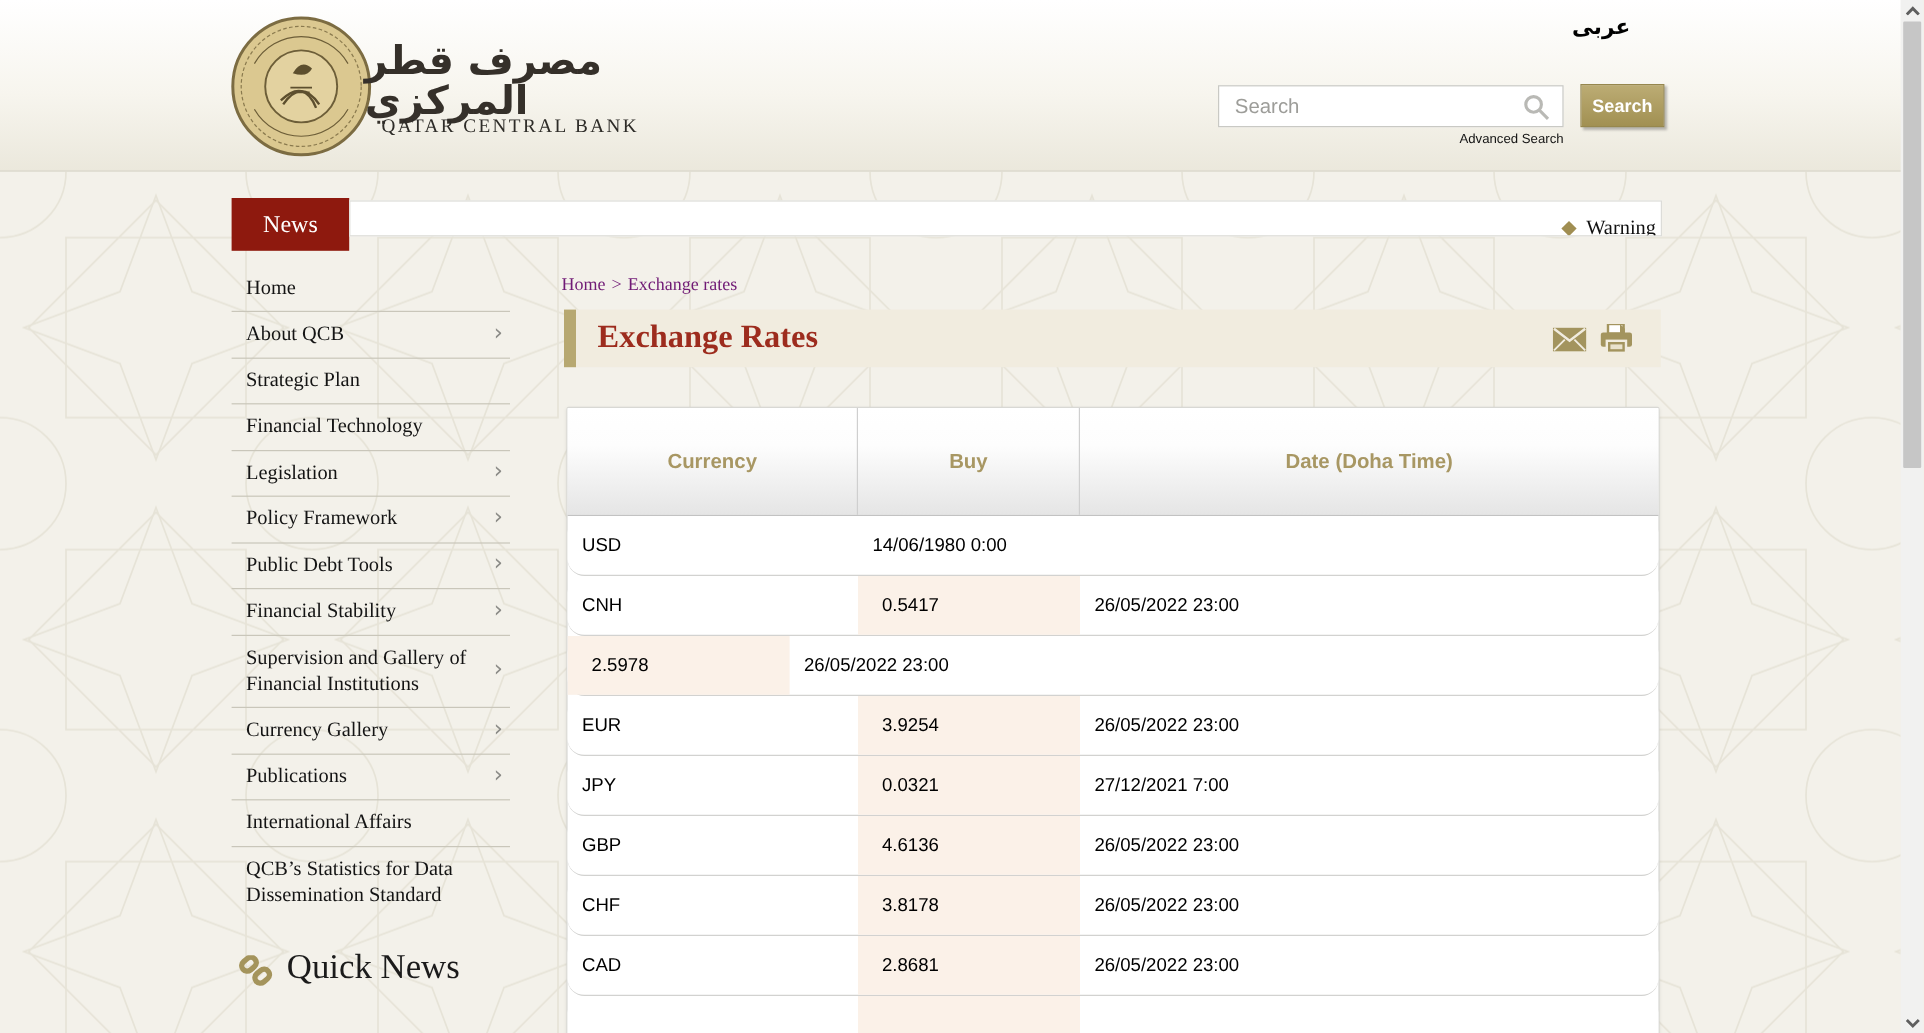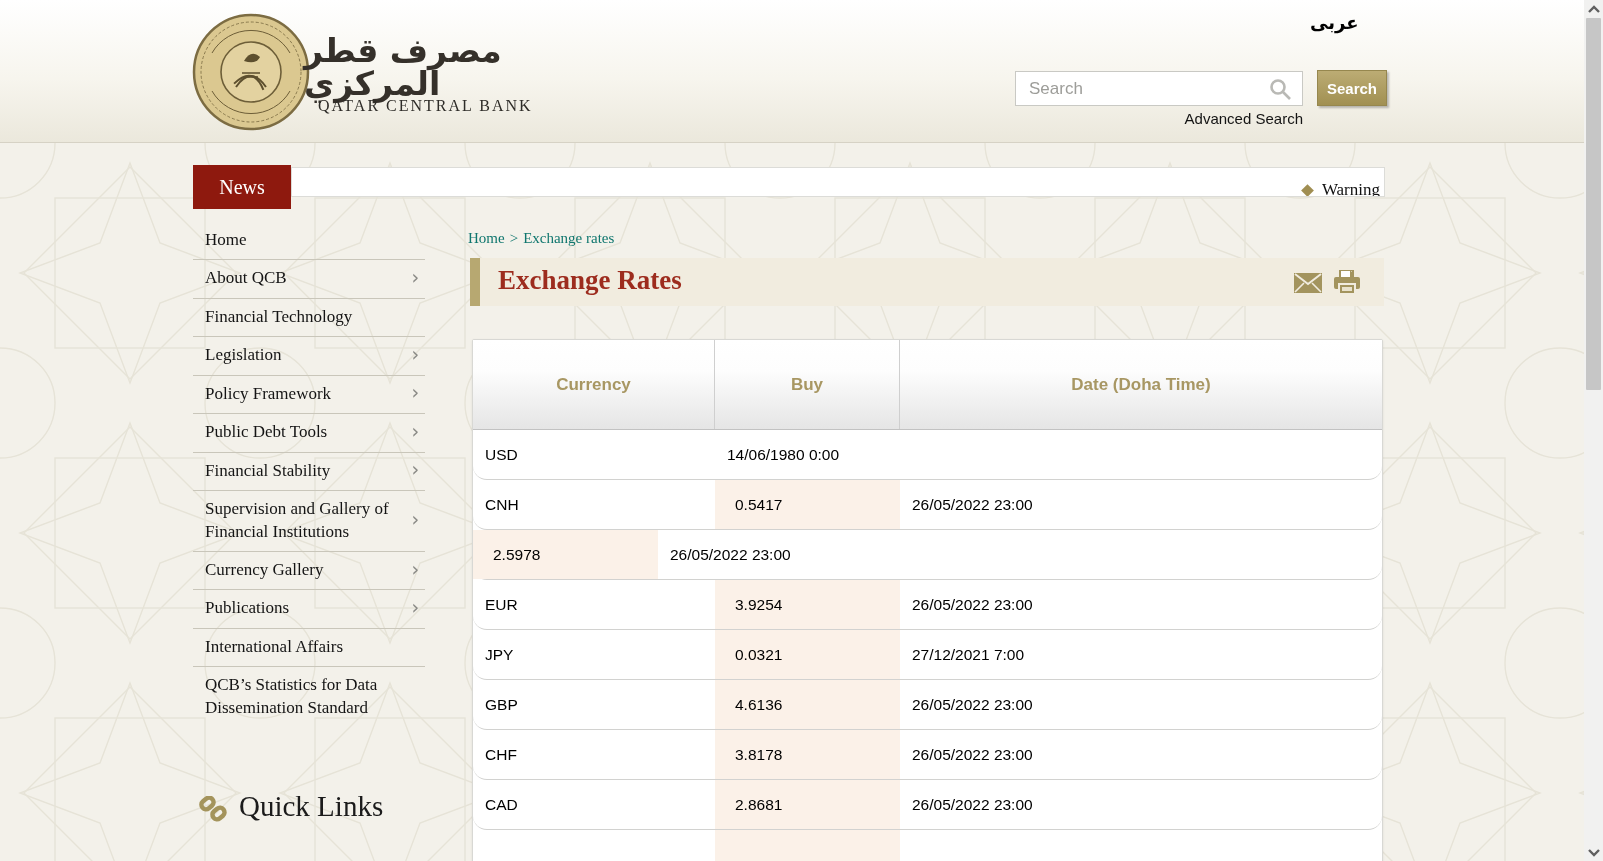--- a/index.html
+++ b/index.html
@@ -24,21 +24,21 @@
     background:#fff; border:1px solid #c9c9c4; }
   .search-input { position:absolute; left:0; top:0; width:100%; height:100%; border:0; outline:none;
     padding:0 40px 0 13px; font-size:17px; color:#444; background:transparent; font-family:"Liberation Sans", sans-serif; }
   .search-input::placeholder { color:#9d9d99; }
   .magnifier { position:absolute; right:8px; top:6px; }
   .search-btn { position:absolute; left:1317px; top:70px; width:70px; height:36px;
     background:linear-gradient(#bcac74, #a19052); border:1px solid #96874e; color:#fff;
     font-size:15px; font-weight:bold; font-family:"Liberation Sans", sans-serif;
     box-shadow:2px 2px 2px rgba(0,0,0,0.25); cursor:pointer; }
   .advanced-search { position:absolute; left:1160px; top:110px; width:143px; text-align:right;
-    font-size:15px; color:#141414; cursor:pointer; }
+    font-size:11px; color:#141414; cursor:pointer; }
 
   
   .news-label { position:absolute; left:193px; top:165px; width:98px; height:44px;
     background:#8e190e; color:#fff; font-family:"Liberation Serif", serif; font-size:20px;
     display:flex; align-items:center; justify-content:center; }
   .ticker { position:absolute; left:291px; top:167px; width:1094px; height:30px;
     background:#fff; border:1px solid #dcdcd8; overflow:hidden; }
   .ticker-item { position:absolute; right:4px; top:0; height:44px; display:flex; align-items:center;
     font-family:"Liberation Serif", serif; font-size:17px; color:#111; white-space:nowrap; }
   .diamond { display:inline-block; width:9px; height:9px; background:#a08e52;
@@ -50,21 +50,21 @@
     font-family:"Liberation Serif", serif; font-size:17px; line-height:1.32; color:#141414; cursor:pointer; }
   .sb-item:last-child { border-bottom:0; }
   .sb-chev { position:absolute; right:6px; top:50%; transform:translateY(-56%);
     color:#8b8b87; font-size:19px; font-family:"DejaVu Sans", sans-serif; }
   .quick-links { position:absolute; left:193px; top:790px; display:flex; align-items:center;
     font-family:"Liberation Serif", serif; font-size:29px; color:#1b1b1b; }
   .quick-links svg { margin:4px 10px 0 6px; }
 
   
   .breadcrumb { position:absolute; left:468px; top:230px; font-family:"Liberation Serif", serif;
-    font-size:15px; color:#0f766e; }
+    font-size:15px; color:#701a75; }
   .breadcrumb .crumb-link { cursor:pointer; }
   .breadcrumb .crumb-sep { margin:0 5px; }
   .title-bar { position:absolute; left:470px; top:258px; width:914px; height:48px; background:#f1ecdf; }
   .title-accent { position:absolute; left:0; top:0; width:10px; height:48px; background:#b7a871; }
   .page-title { position:absolute; left:28px; top:7px; font-family:"Liberation Serif", serif;
     font-size:27px; color:#9d2c1e; }
   .title-icons { position:absolute; right:22px; top:12px; display:flex; gap:10px; align-items:center; }
   .title-icons span { cursor:pointer; display:inline-flex; }
 
   
@@ -143,39 +143,40 @@
   <div class="ticker">
     <div class="ticker-item">
       <span class="diamond"></span>
       <span>Warning</span>
     </div>
   </div>
 
   <nav class="sidebar">
       <div class="sb-item"><span class="sb-label">Home</span></div>
       <div class="sb-item"><span class="sb-label">About QCB</span><span class="sb-chev">›</span></div>
+      <div class="sb-item"><span class="sb-label">Strategic Plan</span></div>
       <div class="sb-item"><span class="sb-label">Financial Technology</span></div>
       <div class="sb-item"><span class="sb-label">Legislation</span><span class="sb-chev">›</span></div>
       <div class="sb-item"><span class="sb-label">Policy Framework</span><span class="sb-chev">›</span></div>
       <div class="sb-item"><span class="sb-label">Public Debt Tools</span><span class="sb-chev">›</span></div>
       <div class="sb-item"><span class="sb-label">Financial Stability</span><span class="sb-chev">›</span></div>
       <div class="sb-item"><span class="sb-label">Supervision and Gallery of Financial Institutions</span><span class="sb-chev">›</span></div>
       <div class="sb-item"><span class="sb-label">Currency Gallery</span><span class="sb-chev">›</span></div>
       <div class="sb-item"><span class="sb-label">Publications</span><span class="sb-chev">›</span></div>
       <div class="sb-item"><span class="sb-label">International Affairs</span></div>
       <div class="sb-item"><span class="sb-label">QCB’s Statistics for Data Dissemination Standard</span></div>
     </nav>
   <div class="quick-links">
     <svg width="30" height="26" viewBox="0 0 30 26">
       <g fill="none" stroke="#a4945c" stroke-width="4.5">
         <rect x="2" y="3" width="13" height="9" rx="4.5" transform="rotate(-40 8.5 7.5)"></rect>
         <rect x="13" y="13" width="13" height="9" rx="4.5" transform="rotate(-40 19.5 17.5)"></rect>
       </g>
     </svg>
-    <span>Quick Links</span>
+    <span>Quick News</span>
   </div>
 
   <div class="breadcrumb"><span class="crumb-link">Home</span><span class="crumb-sep">&gt;</span><span class="crumb-current">Exchange rates</span></div>
 
   <div class="title-bar">
     <div class="title-accent"></div>
     <h1 class="page-title">Exchange Rates</h1>
     <div class="title-icons">
       <span>
         <svg width="28" height="20" viewBox="0 0 28 20">

